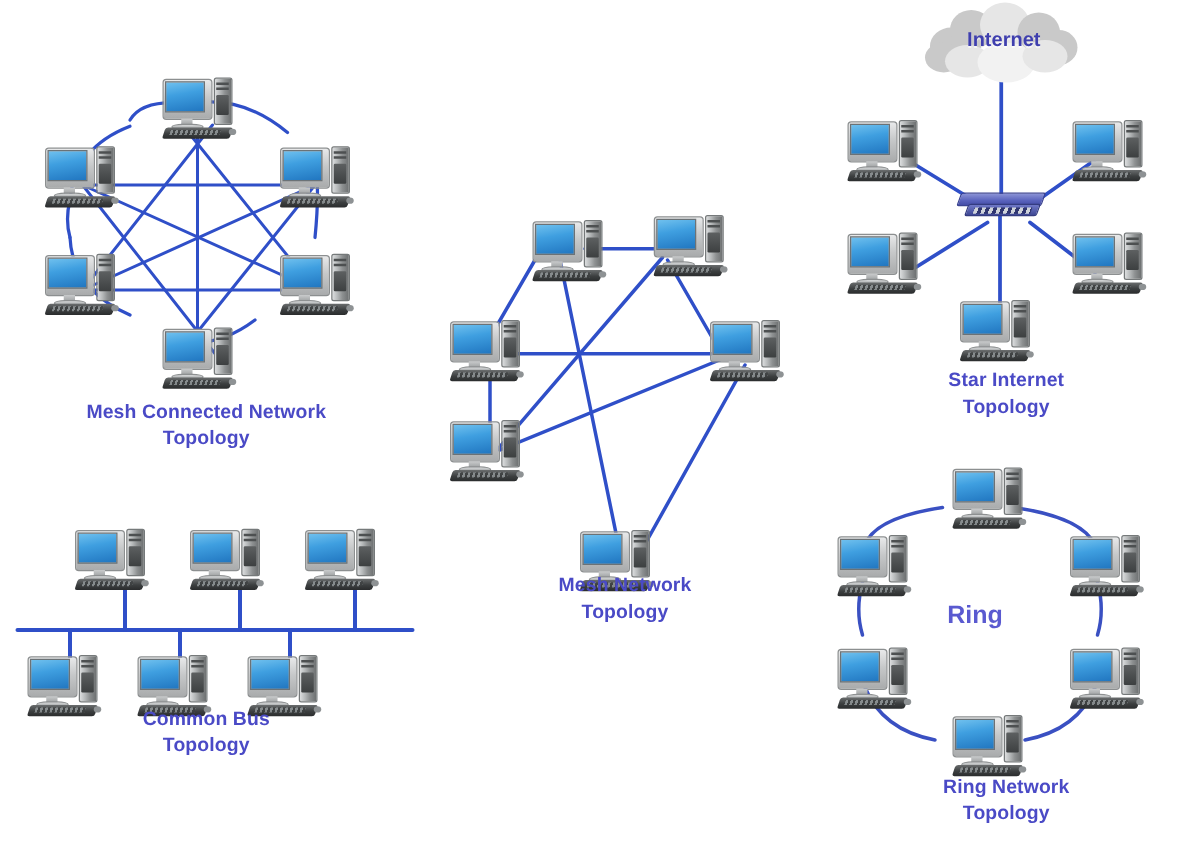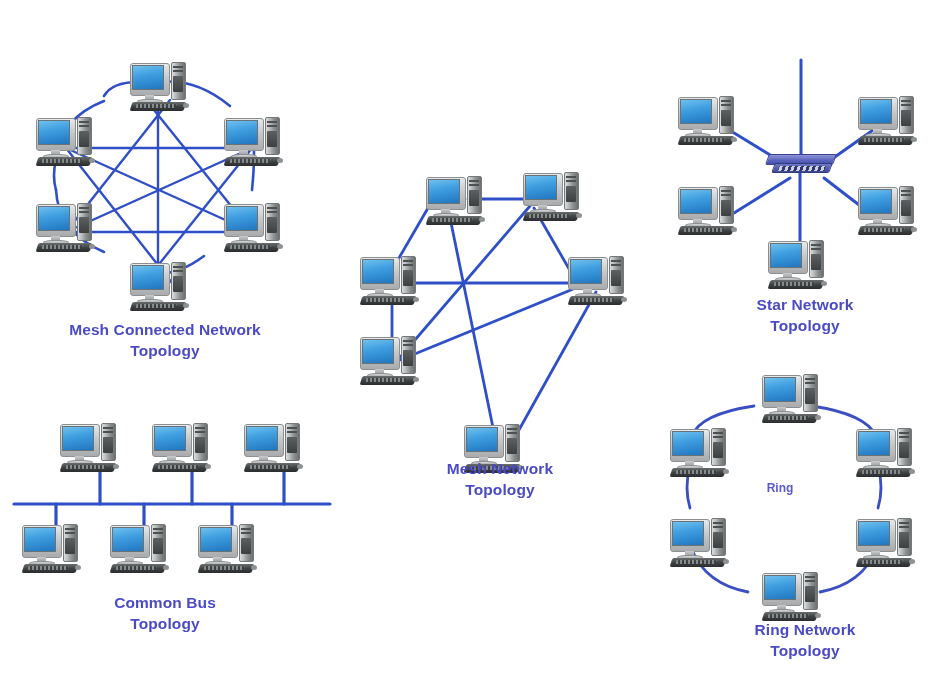--- a/index.html
+++ b/index.html
@@ -35,21 +35,21 @@
     font-weight: bold;
     font-size: 15.5px;
     line-height: 1.35;
     letter-spacing: 0.1px;
     white-space: pre-line;
   }
   .ring-label {
     position: absolute;
     color: #5a5ad0;
     font-weight: bold;
-    font-size: 12px;
+    font-size: 20px;
     text-align: center;
   }
   
   .pc {
     position: absolute;
     width: 62px;
     height: 50px;
   }
   .pc .mon-body {
     position: absolute;
@@ -446,20 +446,32 @@
       <div class="tower-panel"></div>
       <div class="keyboard"></div>
       <div class="kb-keys"></div>
       <div class="mouse"></div>
     </div>
     <div class="caption" style="left:375px;top:459px;width:250px;">Mesh Network
 Topology</div>
   </div>
 
   <div class="panel" style="left:0;top:0;width:951px;height:681px;pointer-events:none;">
+    <div class="cloud" style="left:738px;top:0px;pointer-events:auto;">
+      <div class="puff" style="left:6px;top:22px;width:34px;height:30px;"></div>
+      <div class="puff" style="left:22px;top:8px;width:34px;height:32px;"></div>
+      <div class="puff light" style="left:46px;top:2px;width:40px;height:36px;"></div>
+      <div class="puff" style="left:76px;top:10px;width:34px;height:32px;"></div>
+      <div class="puff" style="left:94px;top:24px;width:30px;height:28px;"></div>
+      <div class="puff" style="left:2px;top:34px;width:30px;height:24px;"></div>
+      <div class="puff light" style="left:18px;top:36px;width:36px;height:26px;"></div>
+      <div class="puff lighter" style="left:44px;top:34px;width:46px;height:32px;"></div>
+      <div class="puff light" style="left:80px;top:32px;width:36px;height:26px;"></div>
+      <div class="cloud-text">Internet</div>
+    </div>
 
     <div class="switch" style="left:767px;top:154px;pointer-events:auto;">
       <div class="sw-top"></div>
       <div class="sw-front"></div>
       <div class="sw-ports"></div>
     </div>
 
     <div class="pc" style="left:676px;top:96px;pointer-events:auto;">
       <div class="mon-body"></div>
       <div class="mon-screen"></div>
@@ -518,21 +530,21 @@
       <div class="mon-neck"></div>
       <div class="mon-foot"></div>
       <div class="tower"></div>
       <div class="tower-bay b1"></div>
       <div class="tower-bay b2"></div>
       <div class="tower-panel"></div>
       <div class="keyboard"></div>
       <div class="kb-keys"></div>
       <div class="mouse"></div>
     </div>
-    <div class="caption" style="left:690px;top:295px;width:230px;">Star Network
+    <div class="caption" style="left:690px;top:295px;width:230px;">Star Internet
 Topology</div>
   </div>
 
   <div class="panel" style="left:0;top:0;width:951px;height:681px;pointer-events:none;">
     <div class="pc" style="left:760px;top:374px;pointer-events:auto;">
       <div class="mon-body"></div>
       <div class="mon-screen"></div>
       <div class="mon-neck"></div>
       <div class="mon-foot"></div>
       <div class="tower"></div>
@@ -685,17 +697,17 @@
       <div class="mon-neck"></div>
       <div class="mon-foot"></div>
       <div class="tower"></div>
       <div class="tower-bay b1"></div>
       <div class="tower-bay b2"></div>
       <div class="tower-panel"></div>
       <div class="keyboard"></div>
       <div class="kb-keys"></div>
       <div class="mouse"></div>
     </div>
-    <div class="caption" style="left:50px;top:593px;width:230px;">Common Bus
+    <div class="caption" style="left:50px;top:566px;width:230px;">Common Bus
 Topology</div>
   </div>
 
 </div>
 
 </body></html>

